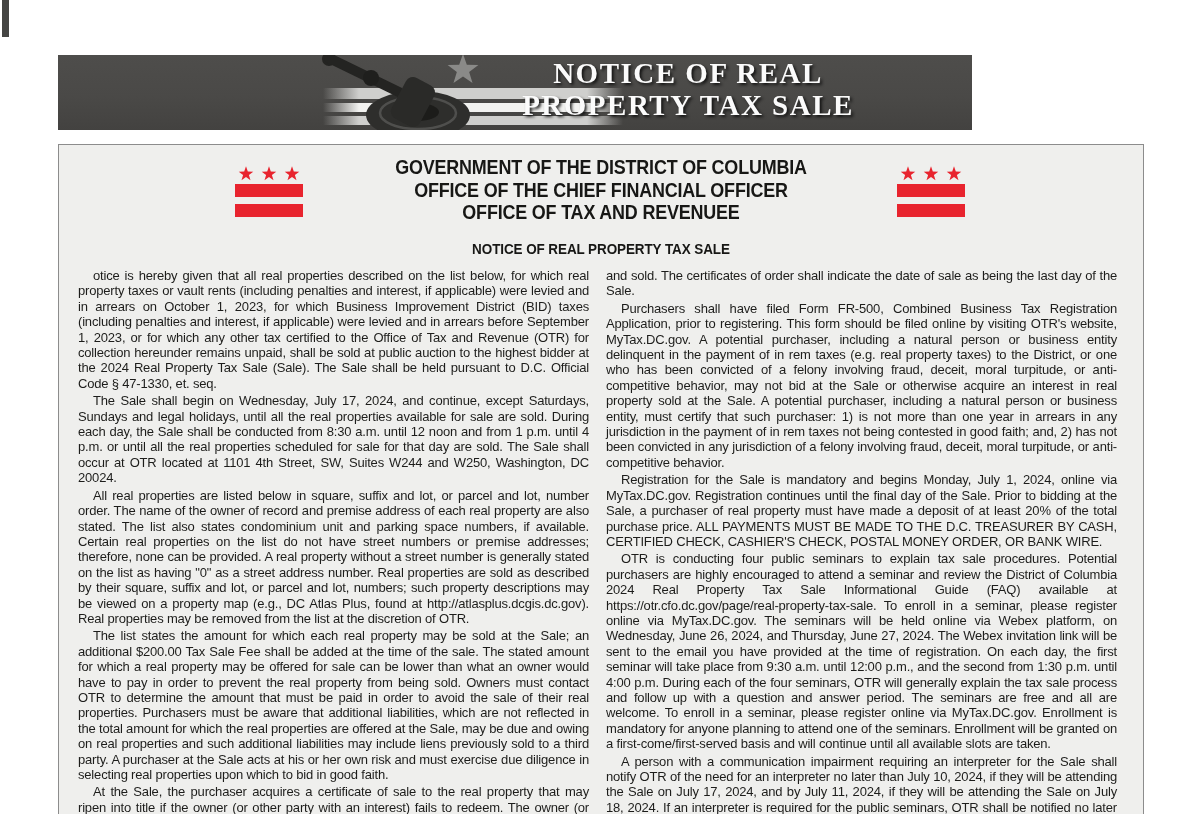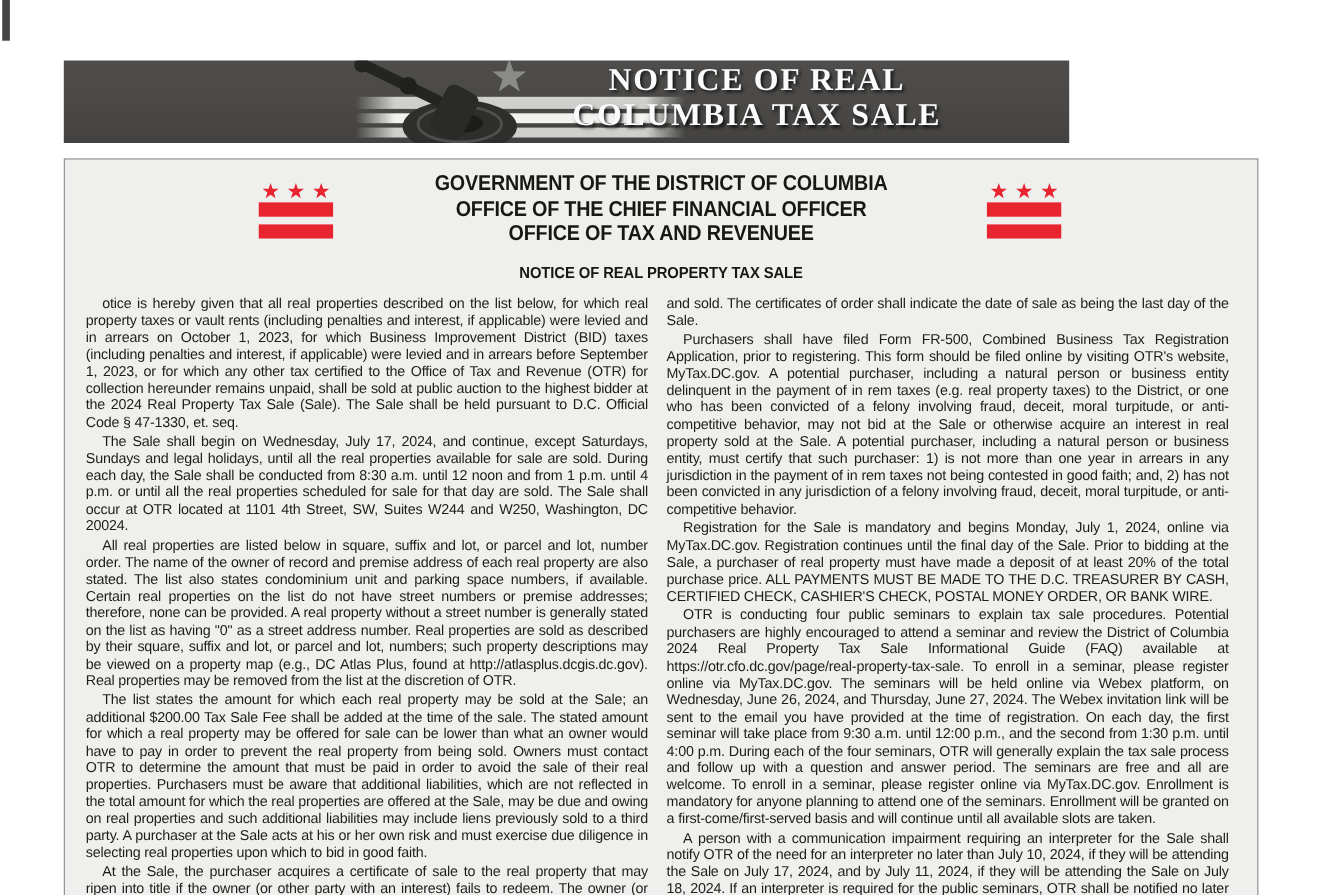--- a/index.html
+++ b/index.html
@@ -93,21 +93,21 @@
       <ellipse cx="105" cy="58" rx="38" ry="16" fill="none" stroke="#6b6b69" stroke-width="2.5" opacity="0.55"></ellipse>
       <ellipse cx="105" cy="57" rx="21" ry="9" fill="#1c1c1a"></ellipse>
       <circle cx="16" cy="4" r="7" fill="#242422"></circle>
       <line x1="16" y1="3" x2="92" y2="40" stroke="#242422" stroke-width="10" stroke-linecap="round"></line>
       <circle cx="58" cy="23" r="8" fill="#1f1f1d"></circle>
       <rect x="84" y="24" width="32" height="46" rx="8" transform="rotate(28 100 47)" fill="#2a2a28"></rect>
     </g>
   </svg>
   <div class="banner-title">
     <div>NOTICE OF REAL</div>
-    <div>COLUMBIA TAX SALE</div>
+    <div>PROPERTY TAX SALE</div>
   </div>
 </div>
 
 <div class="doc-panel">
 
   <svg class="dc-flag left" viewBox="0 0 68 52" aria-hidden="true">
     <g style="fill:var(--flag-red,#e8242e)">
       <polygon points="0,-9 2.12,-2.91 8.56,-2.78 3.42,1.11 5.29,7.28 0,3.6 -5.29,7.28 -3.42,1.11 -8.56,-2.78 -2.12,-2.91" transform="translate(11,9) scale(0.85)"></polygon>
       <polygon points="0,-9 2.12,-2.91 8.56,-2.78 3.42,1.11 5.29,7.28 0,3.6 -5.29,7.28 -3.42,1.11 -8.56,-2.78 -2.12,-2.91" transform="translate(34,9) scale(0.85)"></polygon>
       <polygon points="0,-9 2.12,-2.91 8.56,-2.78 3.42,1.11 5.29,7.28 0,3.6 -5.29,7.28 -3.42,1.11 -8.56,-2.78 -2.12,-2.91" transform="translate(57,9) scale(0.85)"></polygon>

